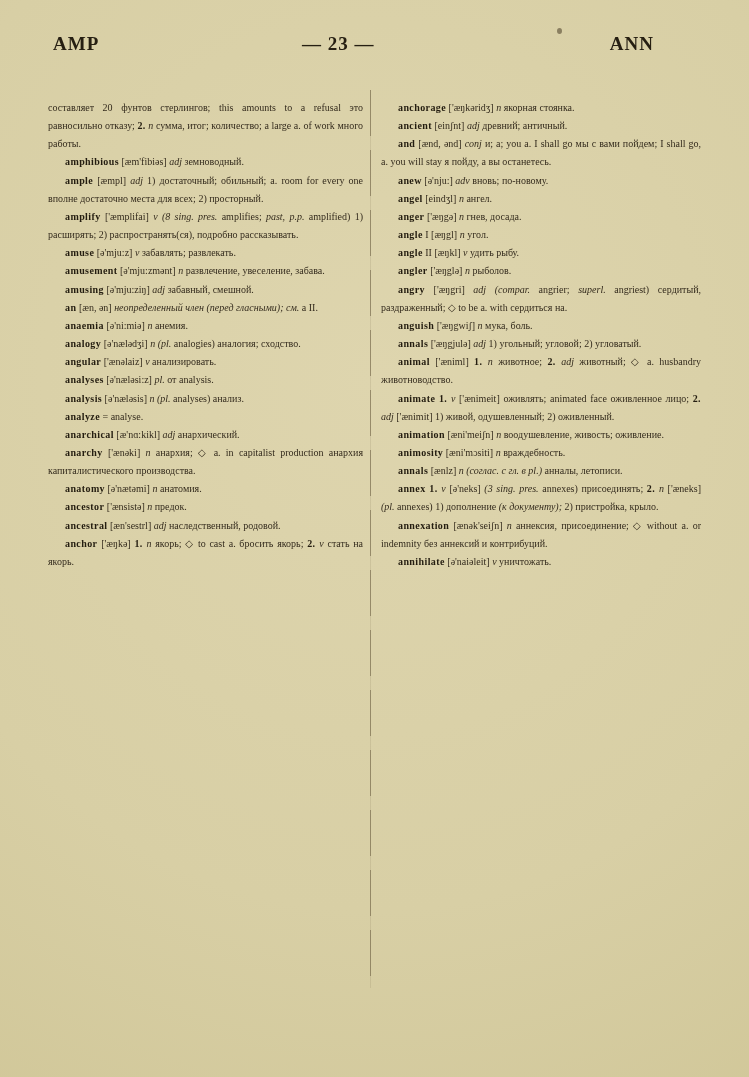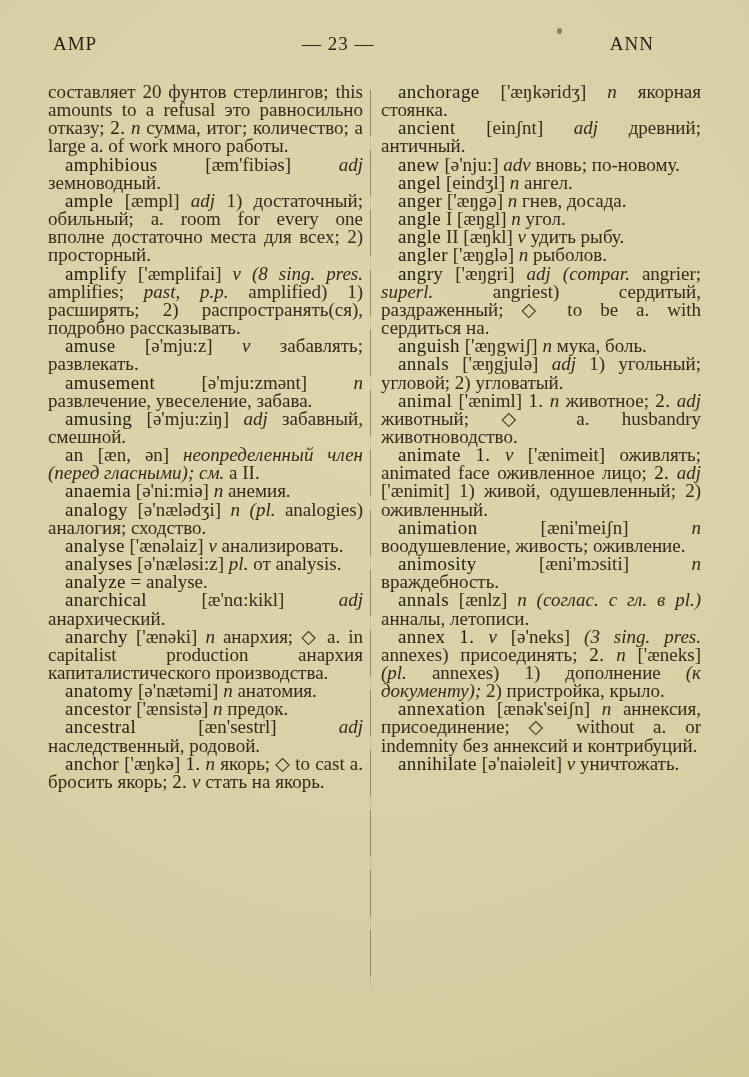--- a/index.html
+++ b/index.html
@@ -16,46 +16,46 @@
     color: #33291c;
   }
   .speck {
     position: absolute; left: 557px; top: 28px;
     width: 5px; height: 6px; border-radius: 50%;
     background: rgba(72, 60, 38, 0.55);
   }
   .header { position: absolute; top: 33px; left: 0; width: 749px; height: 26px; }
   .header span {
     position: absolute;
-    font-weight: normal; font-size: 19px; letter-spacing: 1px;
+    font-weight: bold; font-size: 19px; letter-spacing: 1px;
     color: #261f12;
   }
   .h-left  { left: 53px; }
   .h-center{ left: 302px; width: 100px; letter-spacing: 2px; }
   .h-right { right: 95px; }
   .divider {
     position: absolute; left: 370px; top: 90px;
     width: 1px; height: 898px;
     background: repeating-linear-gradient(
       to bottom,
       rgba(92, 78, 50, 0.55) 0 46px,
       rgba(92, 78, 50, 0.12) 46px 60px);
   }
   .col {
-    position: absolute; top: 83px;
+    position: absolute; top: 99px;
     text-align: justify;
-    font-size: 19px; line-height: 18.15px;
+    font-size: 10px; line-height: 18.15px;
     height: 915px; overflow: hidden;
     color: #342b1d;
   }
   .col-left  { left: 48px;  width: 315px; }
   .col-right { left: 381px; width: 320px; }
   p.entry { margin: 0; text-indent: 17px; }
   p.entry.no-indent { text-indent: 0; }
-  .r-b { font-weight: normal; letter-spacing: 0.4px; color: #241d10; }
+  .r-b { font-weight: bold; letter-spacing: 0.4px; color: #241d10; }
   .r-i { font-style: italic; }
   .r-n { font-style: normal; }
 </style>
 </head>
 <body>
 
 <div class="page">
   <div class="speck"></div>
   <div class="header">
     <span class="h-left">AMP</span>
@@ -68,33 +68,35 @@
         <p class="entry no-indent"><span class="r-n">составляет 20 фунтов стерлингов; this amounts to a refusal это равносильно отказу; </span><span class="r-b">2.</span><span class="r-n"> </span><span class="r-i">n</span><span class="r-n"> сумма, итог; количество; a large a. of work много работы.</span></p>
         <p class="entry"><span class="r-b">amphibious</span><span class="r-n"> [æm'fibiəs] </span><span class="r-i">adj</span><span class="r-n"> земноводный.</span></p>
         <p class="entry"><span class="r-b">ample</span><span class="r-n"> [æmpl] </span><span class="r-i">adj</span><span class="r-n"> 1) достаточный; обильный; a. room for every one вполне достаточно места для всех; 2) просторный.</span></p>
         <p class="entry"><span class="r-b">amplify</span><span class="r-n"> ['æmplifai] </span><span class="r-i">v (8 sing. pres.</span><span class="r-n"> amplifies; </span><span class="r-i">past, p.p.</span><span class="r-n"> amplified) 1) расширять; 2) распространять(ся), подробно рассказывать.</span></p>
         <p class="entry"><span class="r-b">amuse</span><span class="r-n"> [ə'mju:z] </span><span class="r-i">v</span><span class="r-n"> забавлять; развлекать.</span></p>
         <p class="entry"><span class="r-b">amusement</span><span class="r-n"> [ə'mju:zmənt] </span><span class="r-i">n</span><span class="r-n"> развлечение, увеселение, забава.</span></p>
         <p class="entry"><span class="r-b">amusing</span><span class="r-n"> [ə'mju:ziŋ] </span><span class="r-i">adj</span><span class="r-n"> забавный, смешной.</span></p>
         <p class="entry"><span class="r-b">an</span><span class="r-n"> [æn, ən] </span><span class="r-i">неопределенный член (перед гласными); см.</span><span class="r-n"> a II.</span></p>
         <p class="entry"><span class="r-b">anaemia</span><span class="r-n"> [ə'ni:miə] </span><span class="r-i">n</span><span class="r-n"> анемия.</span></p>
         <p class="entry"><span class="r-b">analogy</span><span class="r-n"> [ə'nælədʒi] </span><span class="r-i">n (pl.</span><span class="r-n"> analogies) аналогия; сходство.</span></p>
-        <p class="entry"><span class="r-b">analyse</span><span class="r-n"> ['ænəlaiz] </span><span class="r-i">v</span><span class="r-n"> анализировать.</span></p>
+        <p class="entry"><span class="r-b">angular</span><span class="r-n"> ['ænəlaiz] </span><span class="r-i">v</span><span class="r-n"> анализировать.</span></p>
         <p class="entry"><span class="r-b">analyses</span><span class="r-n"> [ə'næləsi:z] </span><span class="r-i">pl.</span><span class="r-n"> от analysis.</span></p>
+        <p class="entry"><span class="r-b">analysis</span><span class="r-n"> [ə'næləsis] </span><span class="r-i">n (pl.</span><span class="r-n"> analyses) анализ.</span></p>
         <p class="entry"><span class="r-b">analyze</span><span class="r-n"> = analyse.</span></p>
         <p class="entry"><span class="r-b">anarchical</span><span class="r-n"> [æ'nɑ:kikl] </span><span class="r-i">adj</span><span class="r-n"> анархический.</span></p>
         <p class="entry"><span class="r-b">anarchy</span><span class="r-n"> ['ænəki] </span><span class="r-i">n</span><span class="r-n"> анархия; ◇ a. in capitalist production анархия капиталистического производства.</span></p>
         <p class="entry"><span class="r-b">anatomy</span><span class="r-n"> [ə'nætəmi] </span><span class="r-i">n</span><span class="r-n"> анатомия.</span></p>
         <p class="entry"><span class="r-b">ancestor</span><span class="r-n"> ['ænsistə] </span><span class="r-i">n</span><span class="r-n"> предок.</span></p>
         <p class="entry"><span class="r-b">ancestral</span><span class="r-n"> [æn'sestrl] </span><span class="r-i">adj</span><span class="r-n"> наследственный, родовой.</span></p>
         <p class="entry"><span class="r-b">anchor</span><span class="r-n"> ['æŋkə] </span><span class="r-b">1.</span><span class="r-n"> </span><span class="r-i">n</span><span class="r-n"> якорь; ◇ to cast a. бросить якорь; </span><span class="r-b">2.</span><span class="r-n"> </span><span class="r-i">v</span><span class="r-n"> стать на якорь.</span></p>
       </div>
     <div class="col col-right">
         <p class="entry"><span class="r-b">anchorage</span><span class="r-n"> ['æŋkəridʒ] </span><span class="r-i">n</span><span class="r-n"> якорная стоянка.</span></p>
         <p class="entry"><span class="r-b">ancient</span><span class="r-n"> [einʃnt] </span><span class="r-i">adj</span><span class="r-n"> древний; античный.</span></p>
+        <p class="entry"><span class="r-b">and</span><span class="r-n"> [ænd, ənd] </span><span class="r-i">conj</span><span class="r-n"> и; а; you a. I shall go мы с вами пойдем; I shall go, a. you will stay я пойду, а вы останетесь.</span></p>
         <p class="entry"><span class="r-b">anew</span><span class="r-n"> [ə'nju:] </span><span class="r-i">adv</span><span class="r-n"> вновь; по-новому.</span></p>
         <p class="entry"><span class="r-b">angel</span><span class="r-n"> [eindʒl] </span><span class="r-i">n</span><span class="r-n"> ангел.</span></p>
         <p class="entry"><span class="r-b">anger</span><span class="r-n"> ['æŋgə] </span><span class="r-i">n</span><span class="r-n"> гнев, досада.</span></p>
         <p class="entry"><span class="r-b">angle</span><span class="r-n"> I [æŋgl] </span><span class="r-i">n</span><span class="r-n"> угол.</span></p>
         <p class="entry"><span class="r-b">angle</span><span class="r-n"> II [æŋkl] </span><span class="r-i">v</span><span class="r-n"> удить рыбу.</span></p>
         <p class="entry"><span class="r-b">angler</span><span class="r-n"> ['æŋglə] </span><span class="r-i">n</span><span class="r-n"> рыболов.</span></p>
         <p class="entry"><span class="r-b">angry</span><span class="r-n"> ['æŋgri] </span><span class="r-i">adj (compar.</span><span class="r-n"> angrier; </span><span class="r-i">superl.</span><span class="r-n"> angriest) сердитый, раздраженный; ◇ to be a. with сердиться на.</span></p>
         <p class="entry"><span class="r-b">anguish</span><span class="r-n"> ['æŋgwiʃ] </span><span class="r-i">n</span><span class="r-n"> мука, боль.</span></p>
         <p class="entry"><span class="r-b">annals</span><span class="r-n"> ['æŋgjulə] </span><span class="r-i">adj</span><span class="r-n"> 1) угольный; угловой; 2) угловатый.</span></p>
         <p class="entry"><span class="r-b">animal</span><span class="r-n"> ['æniml] </span><span class="r-b">1.</span><span class="r-n"> </span><span class="r-i">n</span><span class="r-n"> животное; </span><span class="r-b">2.</span><span class="r-n"> </span><span class="r-i">adj</span><span class="r-n"> животный; ◇ a. husbandry животноводство.</span></p>

